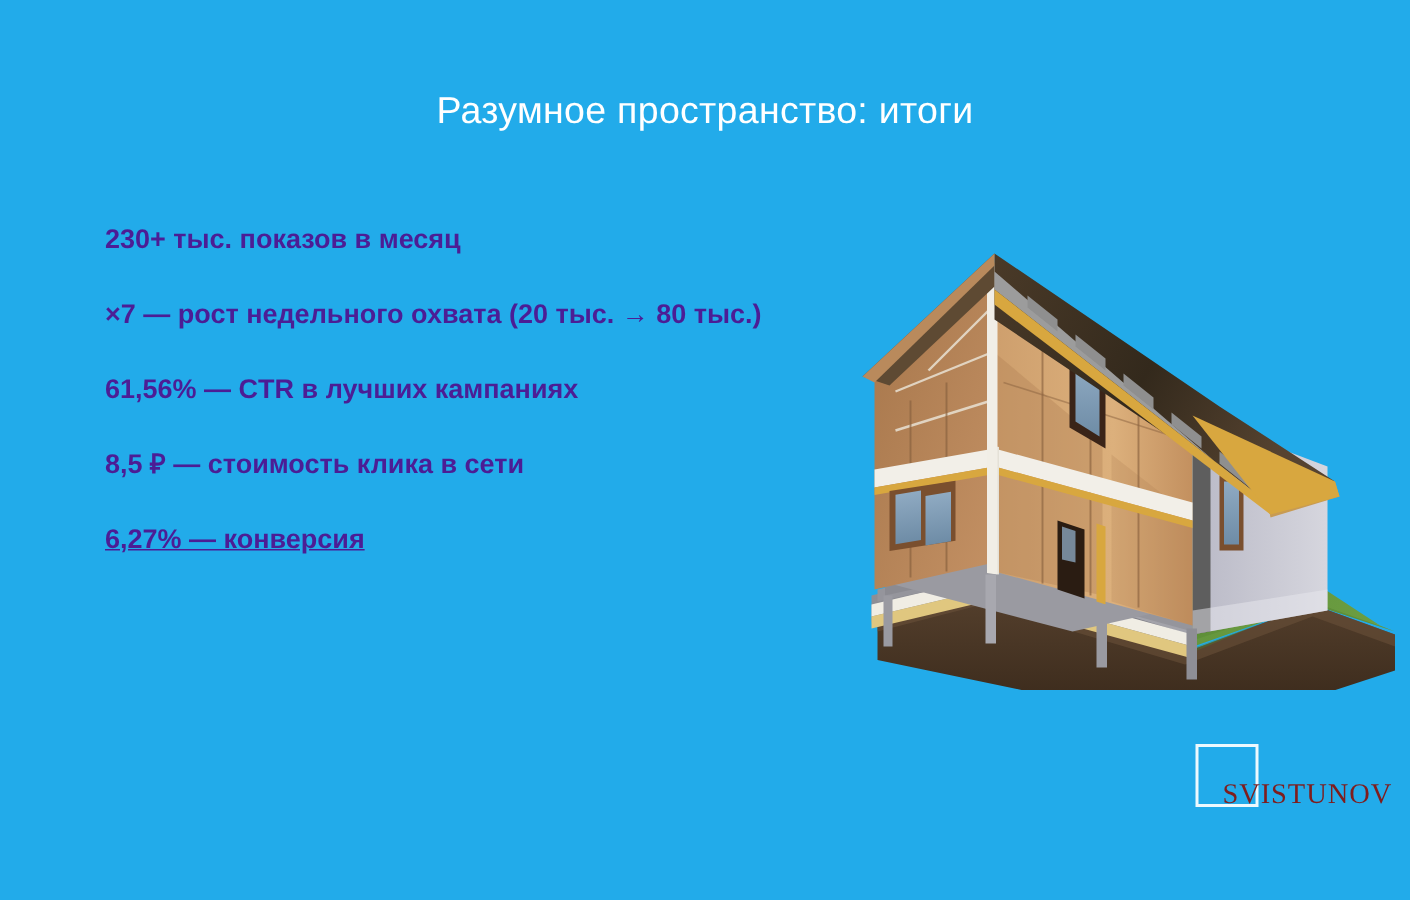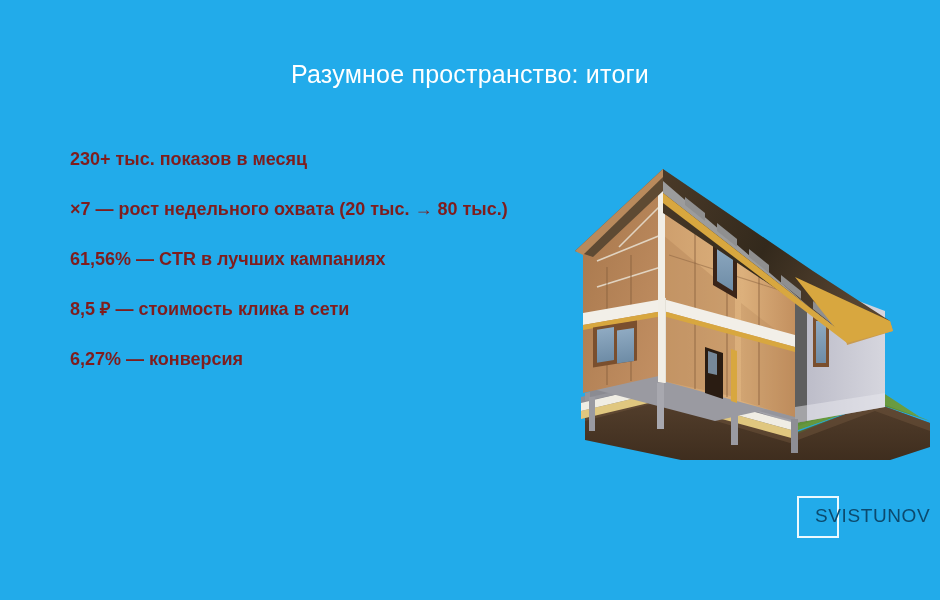--- a/index.html
+++ b/index.html
@@ -31,28 +31,28 @@
   }
 
   
   .stats-list {
     position: absolute;
     left: 70px;
     top: 148px;
     width: 520px;
   }
   .stat-line {
-    color: #7f1d1d;
+    color: #4c1d95;
     font-size: 18px;
     font-weight: bold;
     line-height: 22px;
     margin-bottom: 28px;
     white-space: nowrap;
   }
-  .stat-line:last-child { margin-bottom: 16px; }
+  .stat-line:last-child { margin-bottom: 16px; text-decoration: underline; }
 
   
   .logo {
     position: absolute;
     left: 797px;
     top: 496px;
     width: 120px;
     height: 46px;
   }
   .logo-square {
@@ -60,26 +60,26 @@
     left: 0;
     top: 0;
     width: 42px;
     height: 42px;
     border: 2px solid rgba(255,255,255,0.92);
     box-sizing: border-box;
   }
   .logo-text {
     position: absolute;
     left: 18px;
-    top: 9px;
-    color: #0c4a6e;
+    top: 23px;
+    color: #7f1d1d;
     font-size: 19px;
     font-weight: normal;
     letter-spacing: 0.6px;
-    font-family: Liberation Sans, sans-serif;
+    font-family: Liberation Serif, serif;
   }
 
   
   .house-wrap {
     position: absolute;
     left: 545px;
     top: 135px;
     width: 395px;
     height: 325px;
   }

